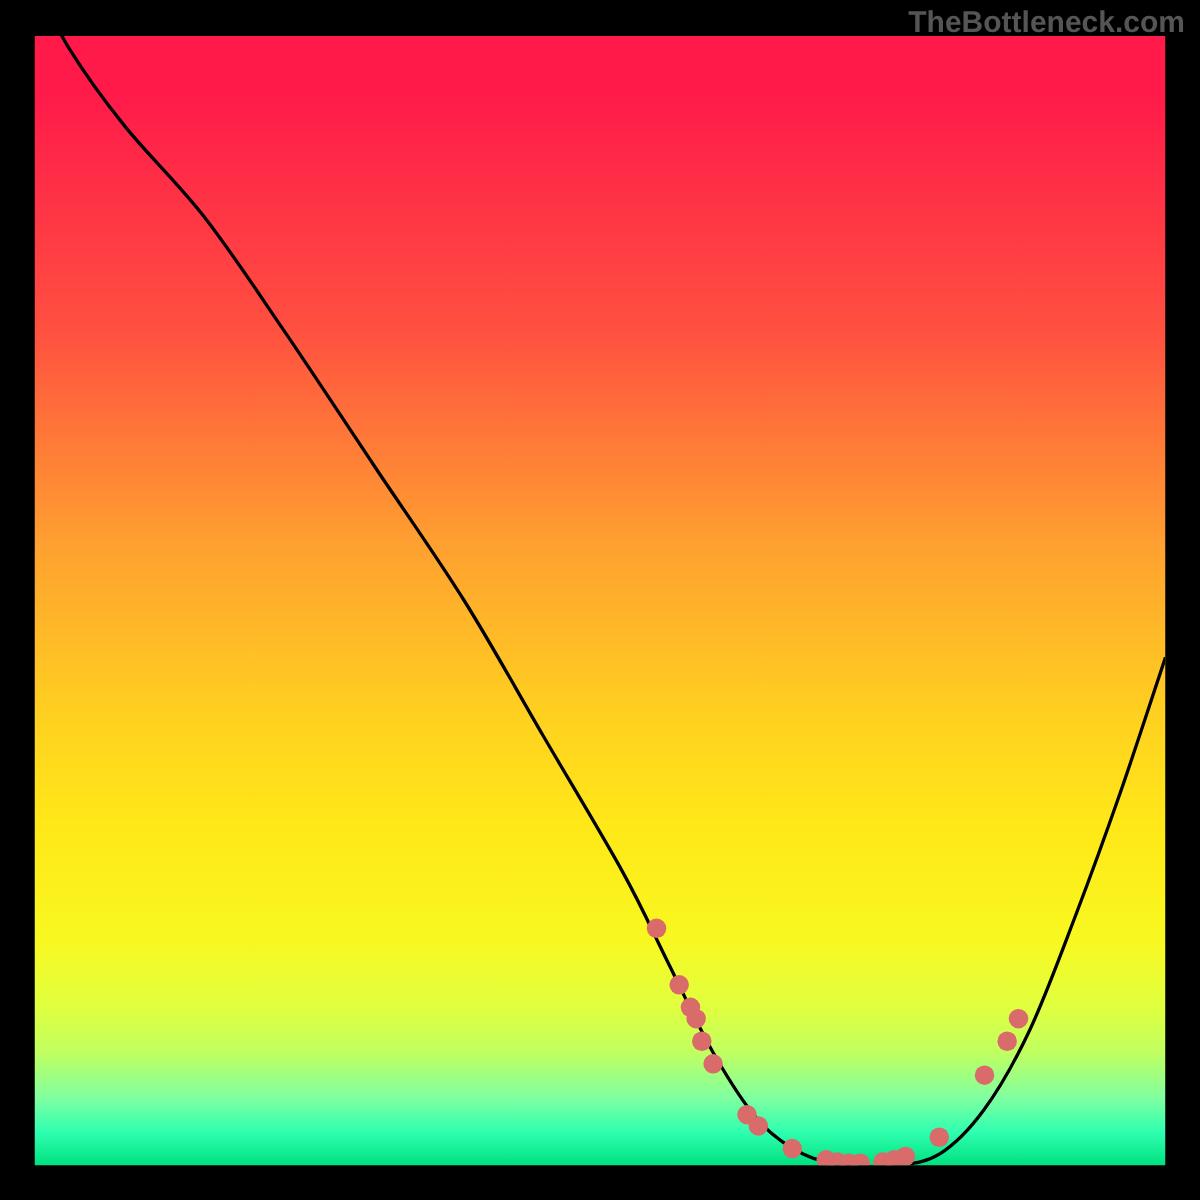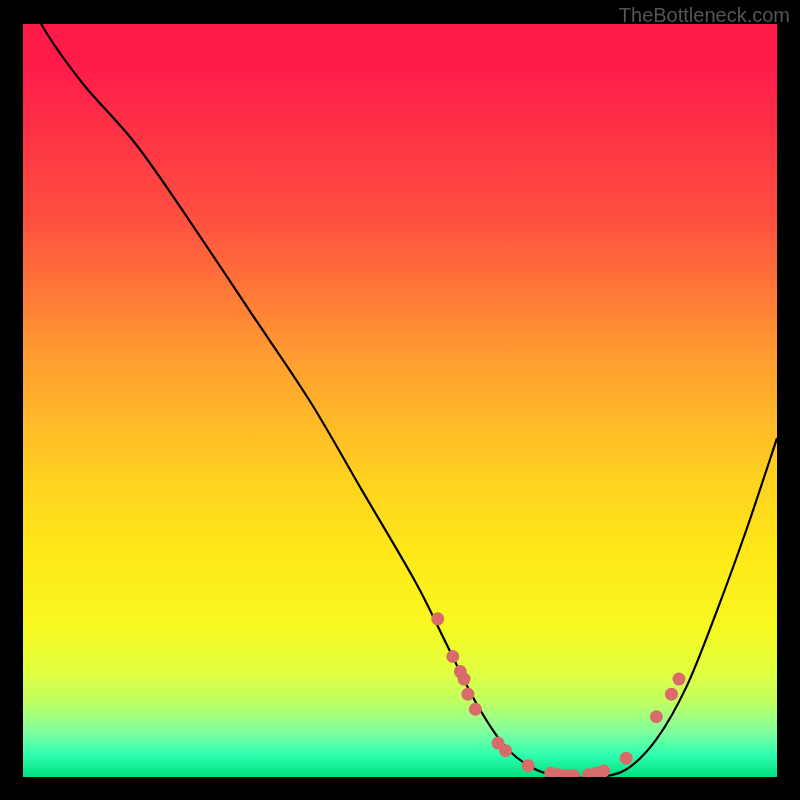--- a/index.html
+++ b/index.html
@@ -10,21 +10,21 @@
     height: 800px;
     position: relative;
     font-family: Arial, sans-serif;
   }
   .watermark {
     position: absolute;
     top: 4px;
     right: 10px;
     color: #555;
     font-size: 20px;
-    font-weight: normal;
+    font-weight: bold;
     z-index: 10;
   }
   .plot-area {
     position: absolute;
     left: 23px;
     top: 24px;
     width: 754px;
     height: 753px;
     overflow: hidden;
   }

